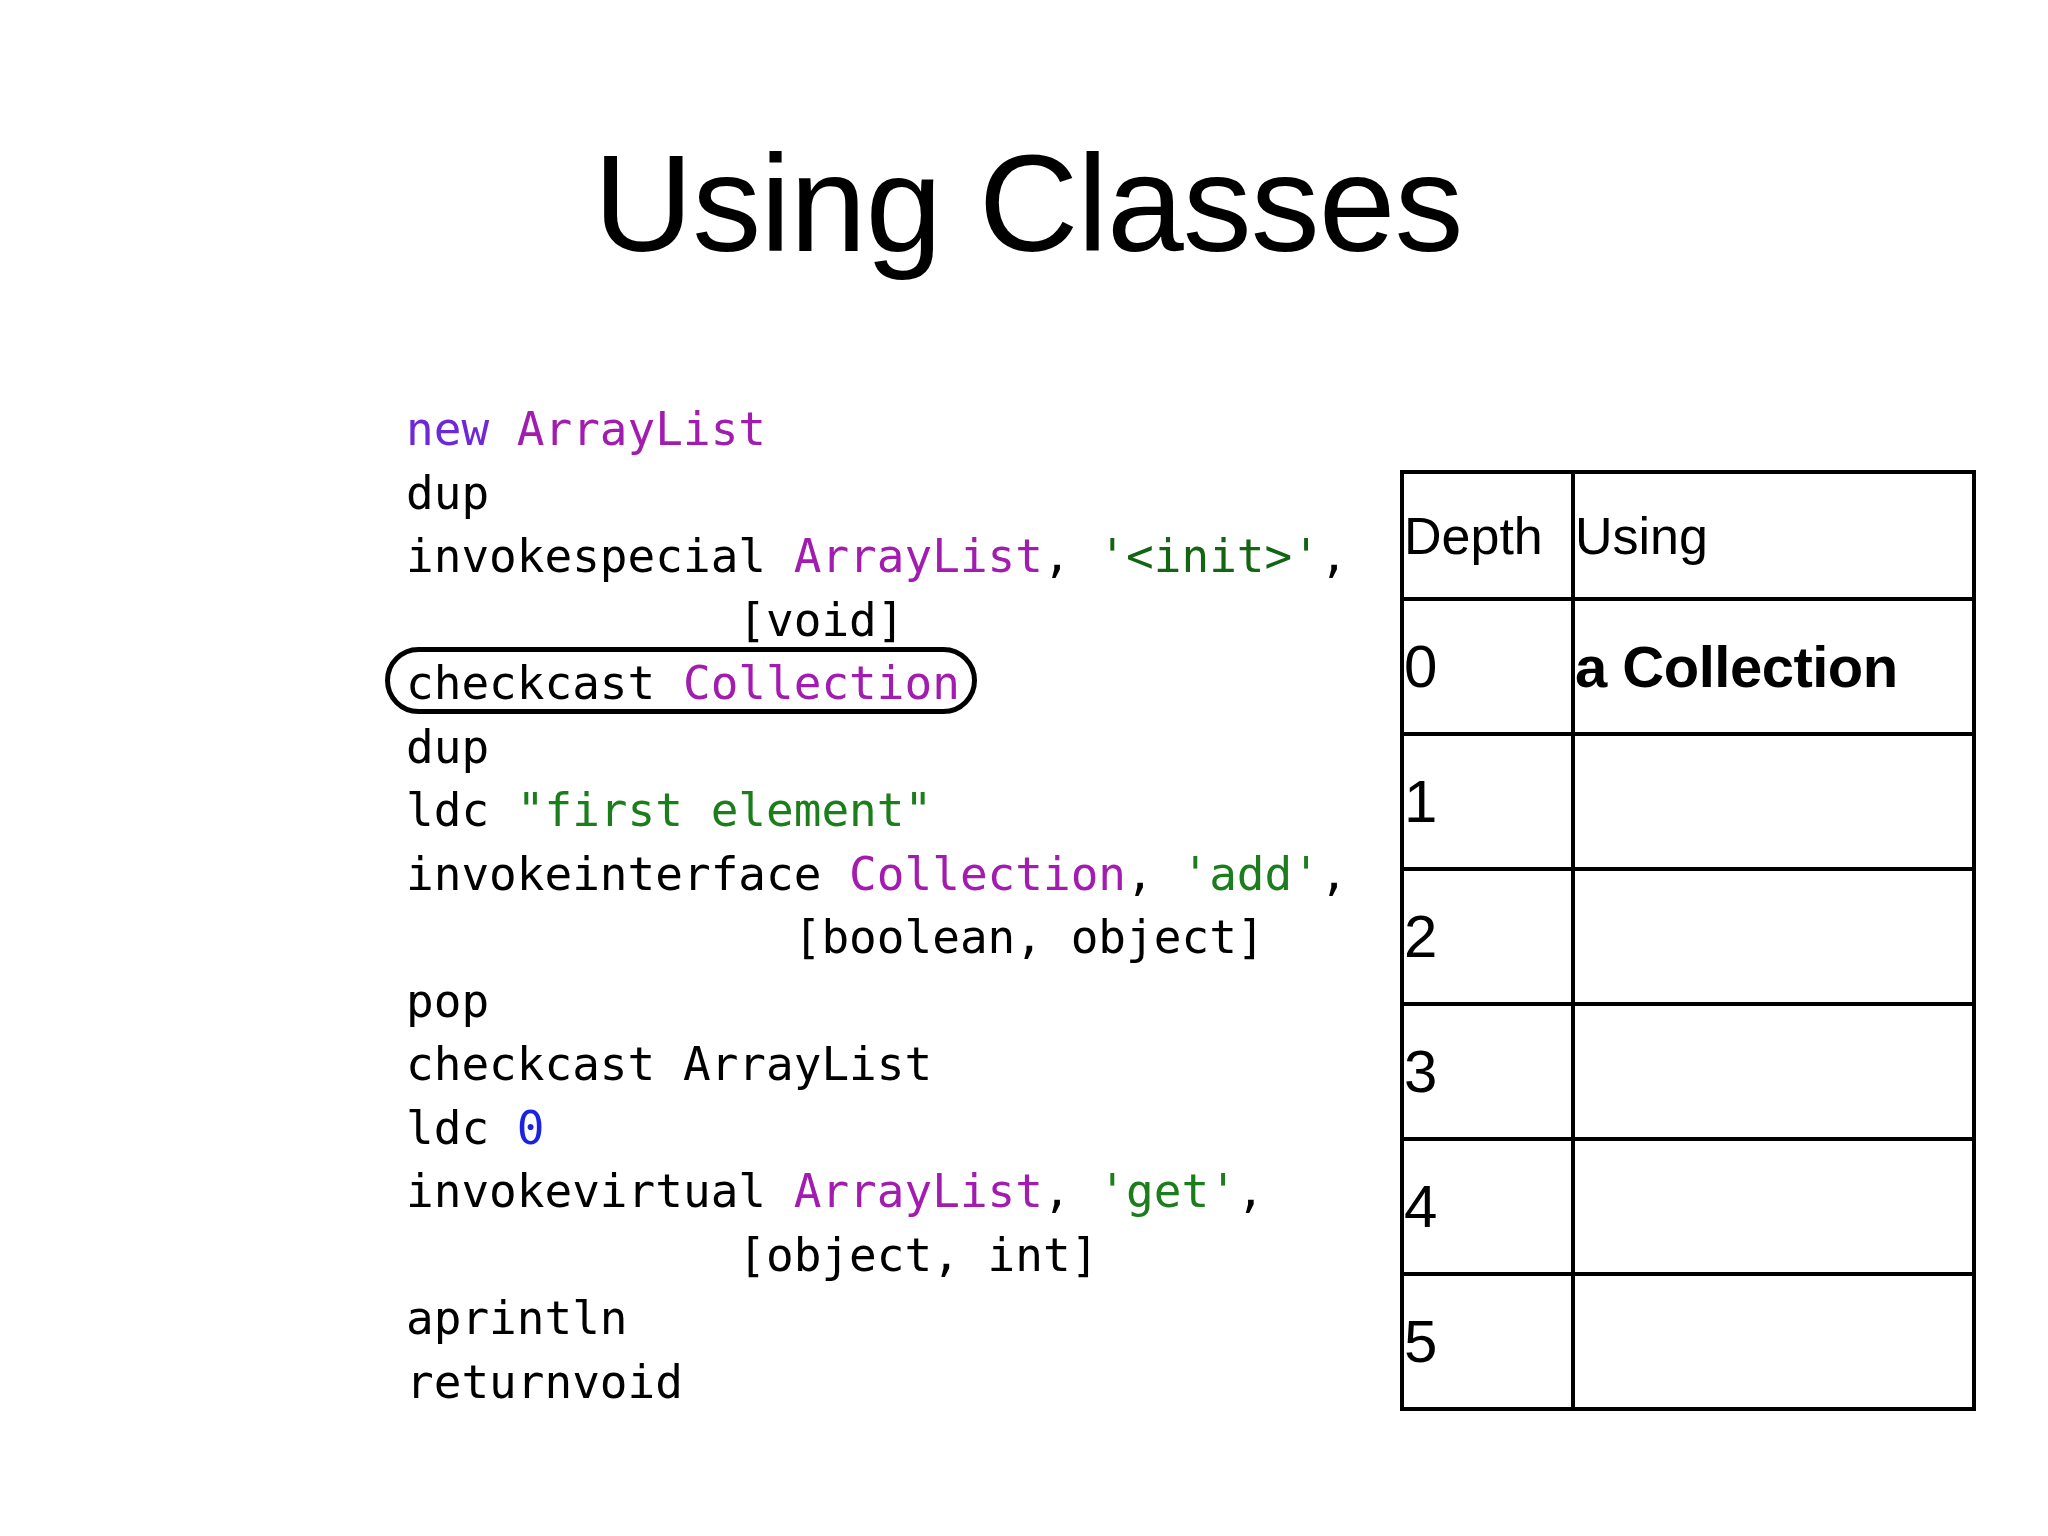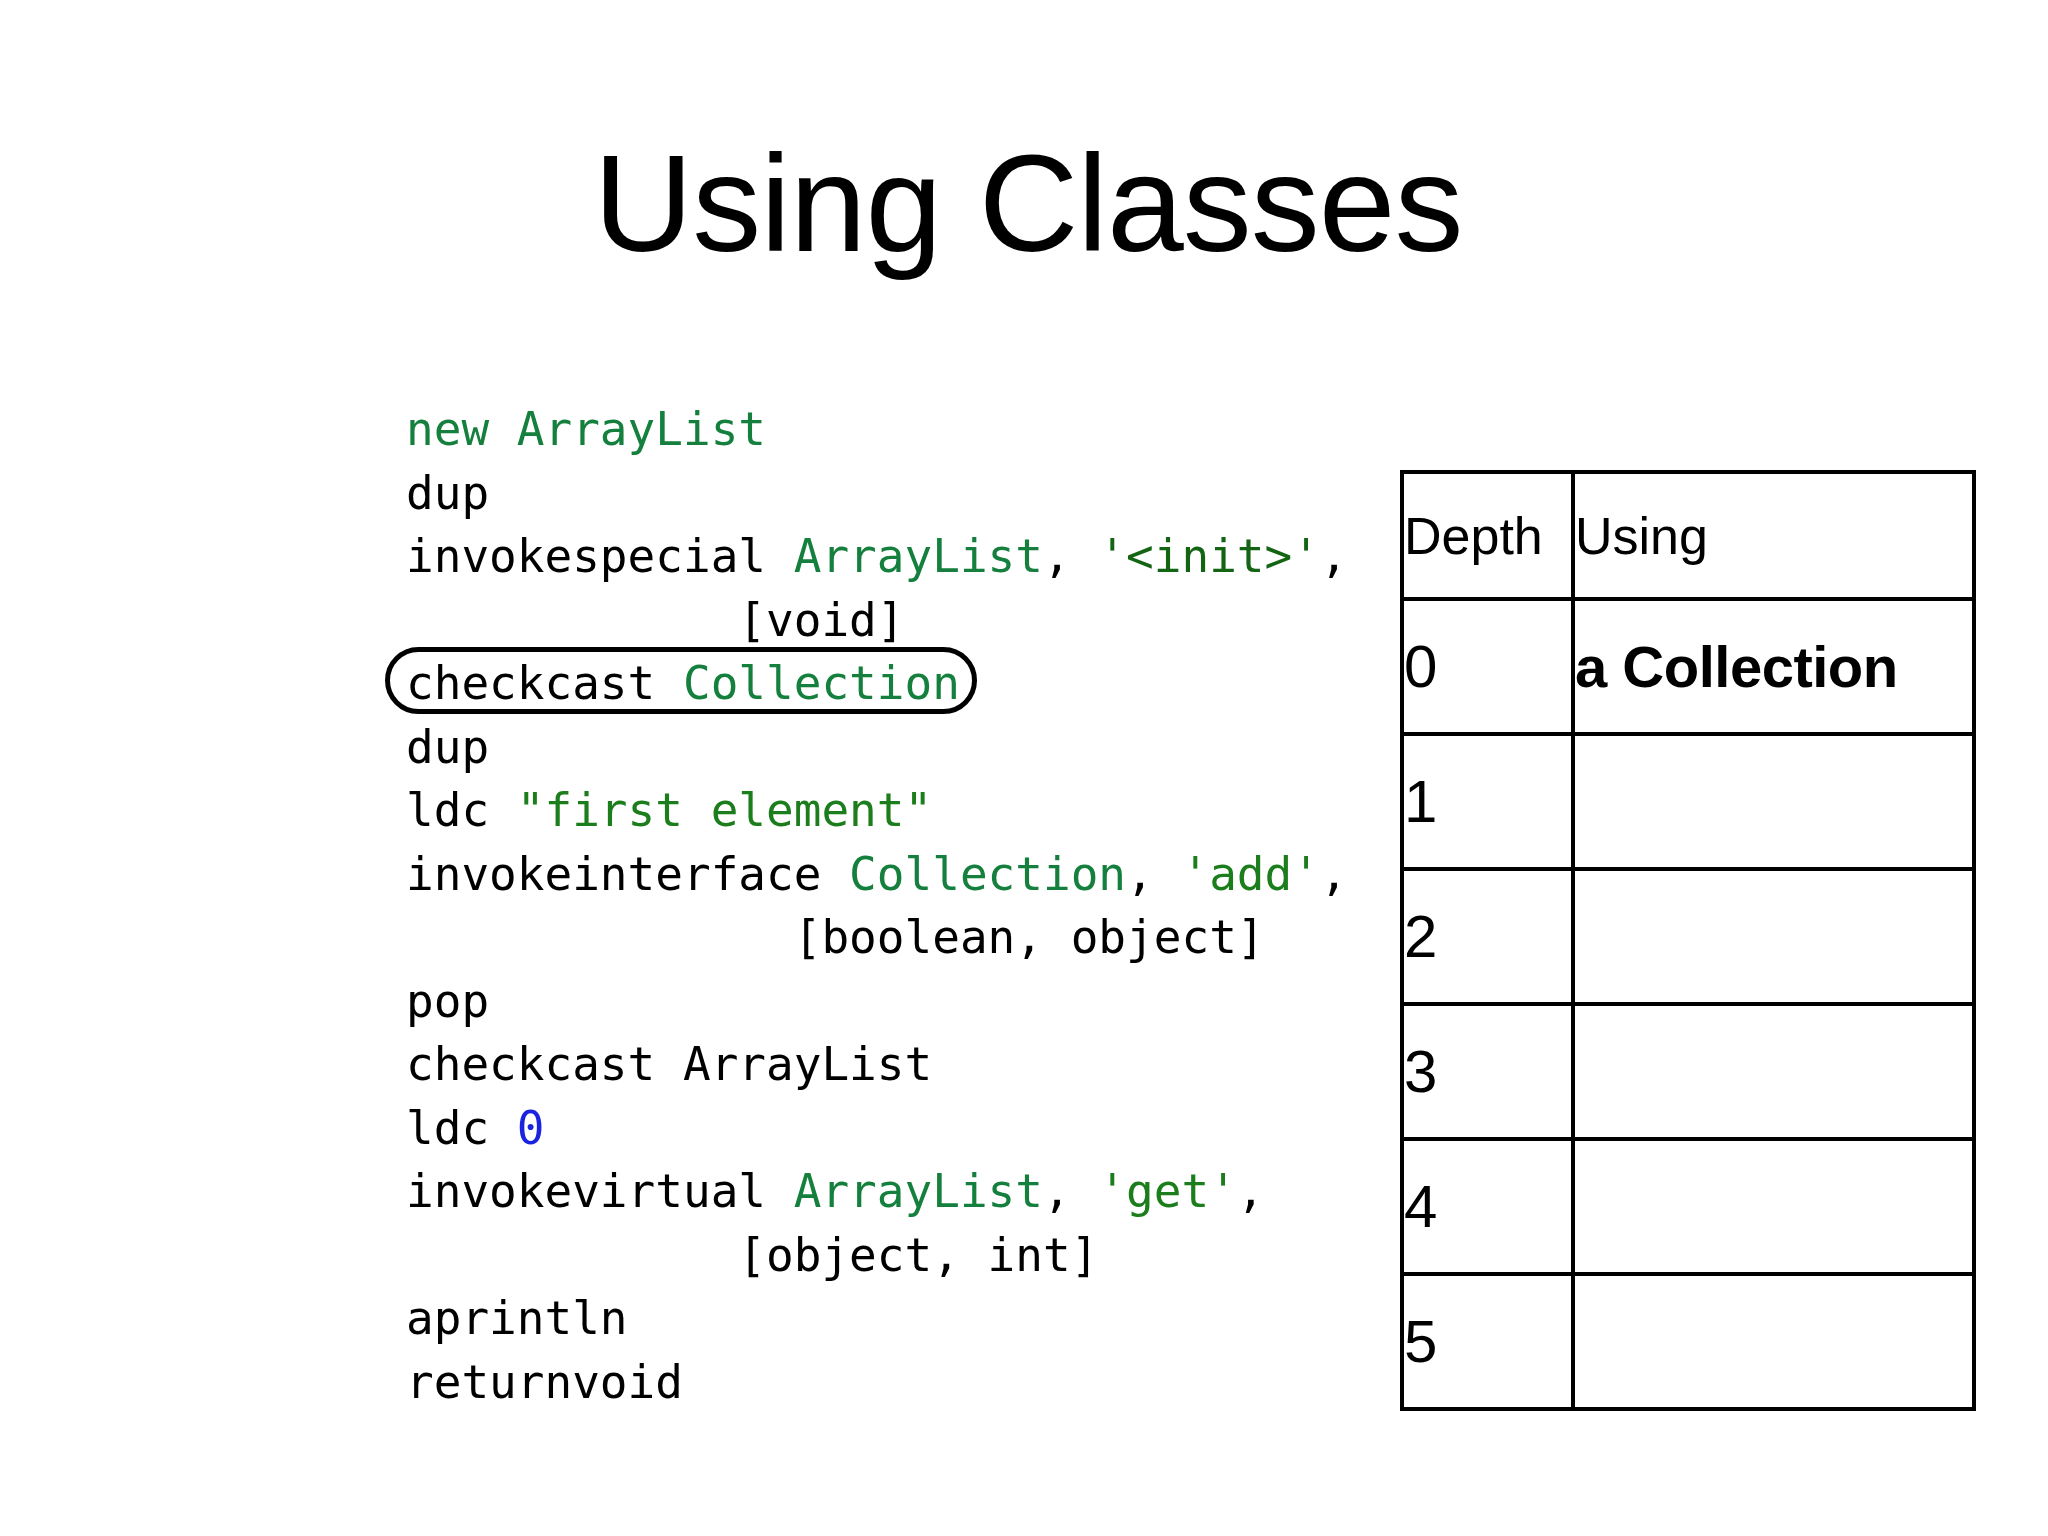--- a/index.html
+++ b/index.html
@@ -41,22 +41,22 @@
     font-size: 46px;
     line-height: 63.5px;
     color: #000000;
     white-space: pre;
   }
   .code-line {
     position: relative;
     height: 63.5px;
     white-space: pre;
   }
-  .tok-kw      { color: #15803d; }
-  .tok-type    { color: #15803d; }
+  .tok-kw      { color: #6d28d9; }
+  .tok-type    { color: #a21caf; }
   .tok-str     { color: #1b7d1b; }
   .tok-strdark { color: #136413; }
   .tok-num     { color: #1a24e0; }
   .tok-plain   { color: #000000; margin-top: 39px; }
 
   
   .code-line.highlighted {
     z-index: 3;
   }
   .pill {

